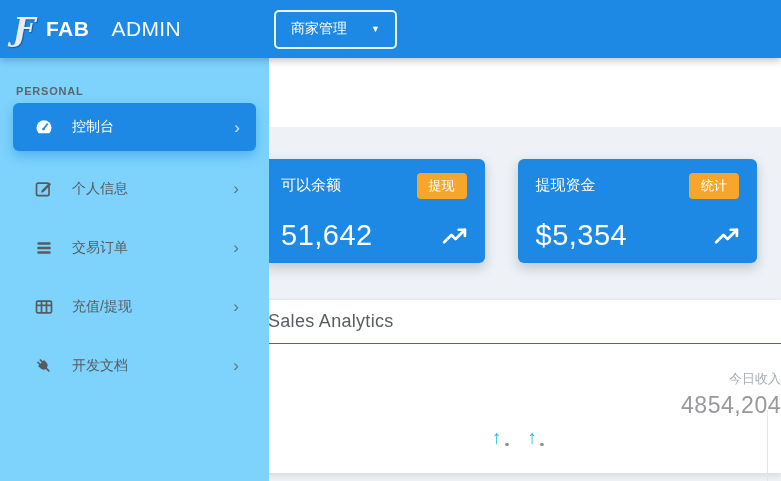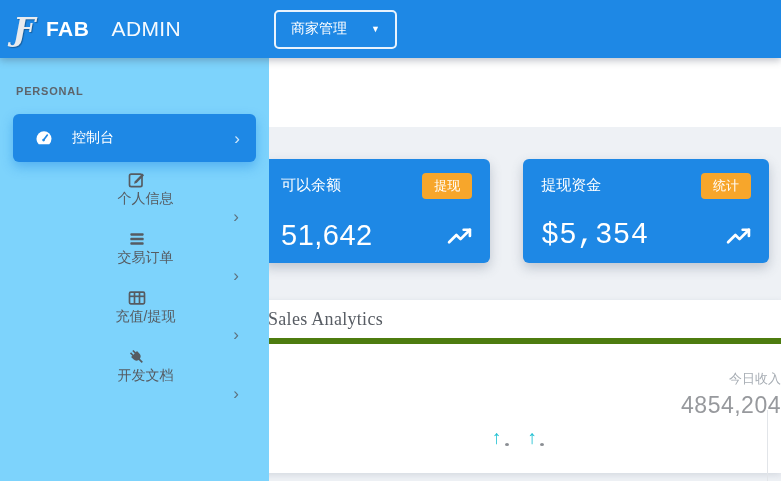--- a/index.html
+++ b/index.html
@@ -43,70 +43,70 @@
 
   
   .sidebar {
     position:absolute; top:58px; left:0; width:269px; height:423px;
     background:#7dd3fc; z-index:10;
   }
   .section-label {
     padding:27px 0 0 16px; font-size:11px; font-weight:700;
     color:#5d646b; letter-spacing:.8px;
   }
-  .nav { margin-top:17px; }
+  .nav { margin-top:6px; }
   .nav-item {
     display:flex; align-items:center; cursor:pointer;
     color:#565b61; font-size:14px;
   }
   .nav-item.active {
     margin:0 13px 8px 13px; height:48px; border-radius:6px;
     background:#1e88e5; color:#fff; padding:0 16px 0 21px;
     box-shadow:0 5px 12px rgba(30,136,229,.45);
   }
-  .nav-item.plain { height:59px; padding:0 30px 0 34px;flex-direction:column; }
+  .nav-item.plain { height:59px; padding:0 30px 0 34px; }
   .nav-icon { width:20px; height:20px; flex:0 0 20px; display:flex; align-items:center; justify-content:center; }
   .nav-icon svg { width:20px; height:20px; display:block; }
   .nav-label { margin-left:18px; }
   .nav-chevron { margin-left:auto; font-size:17px; line-height:1; opacity:.8; font-weight:400; }
 
   
   .main { position:absolute; left:237px; top:58px; width:544px; height:423px; }
   .subheader { height:69px; background:#fff; }
 
-  .cards-row { display:flex; gap:33px; padding:32px 12px 0 26px; }
+  .cards-row { display:flex; gap:33px; padding:32px 24px 0 26px; }
   .stat-card {
     height:104px; background:#1e88e5; border-radius:6px; color:#fff;
     box-shadow:0 5px 12px rgba(80,95,120,.30);
     padding:14px 18px 13px 18px;
     display:flex; flex-direction:column; justify-content:space-between;
   }
   .stat-card.c0 { width:232px; }
-  .stat-card.c1 { width:251px;font-family:Liberation Mono, monospace; }
+  .stat-card.c1 { width:251px; }
   .stat-top { display:flex; justify-content:space-between; align-items:flex-start; }
   .stat-title { font-size:15px; padding-top:3px; }
   .stat-badge {
     background:#f7a62b; border:none; color:#fff; font-family:inherit;
     font-size:13px; padding:4px 12px; border-radius:4px; cursor:pointer;
   }
   .stat-bottom { display:flex; justify-content:space-between; align-items:flex-end; }
   .stat-value { font-size:29px; font-weight:500; letter-spacing:.5px; line-height:1; }
   .trend-icon svg { width:25px; height:22px; display:block; margin-bottom:3px; }
 
   
   .sales-card {
     margin:37px 0 0 11px; width:533px; height:173px;
     background:#fff; border-radius:8px 0 0 8px;
     box-shadow:0 2px 6px rgba(80,95,120,.16);
     position:relative;
   }
   .sales-header {
     height:44px; display:flex; align-items:center; padding:0 20px;
-    border-bottom:6px solid #4d7c0f;
-    font-size:18px; color:#585d64; letter-spacing:.3px;font-family:Liberation Serif, serif;
+    border-bottom:1px solid #4d7c0f;
+    font-size:18px; color:#585d64; letter-spacing:.3px;
   }
   .sales-body { position:relative; height:129px; }
   .today-stat { position:absolute; left:0; top:26px; width:533px; text-align:right; }
   .today-label { font-size:13px; color:#a7adb4; }
   .today-value { font-size:23px; color:#97999d; margin-top:4px; letter-spacing:.5px; }
   .arrow-row { margin-top:9px; display:flex; justify-content:center; gap:26px; }
   .up-arrow { color:#25c2d3; font-size:19px; font-weight:700; line-height:1; position:relative; }
   .up-arrow::after {
     content:""; position:absolute; right:-7px; bottom:1px;
     width:4px; height:3px; background:#8b8f94; border-radius:50%;

